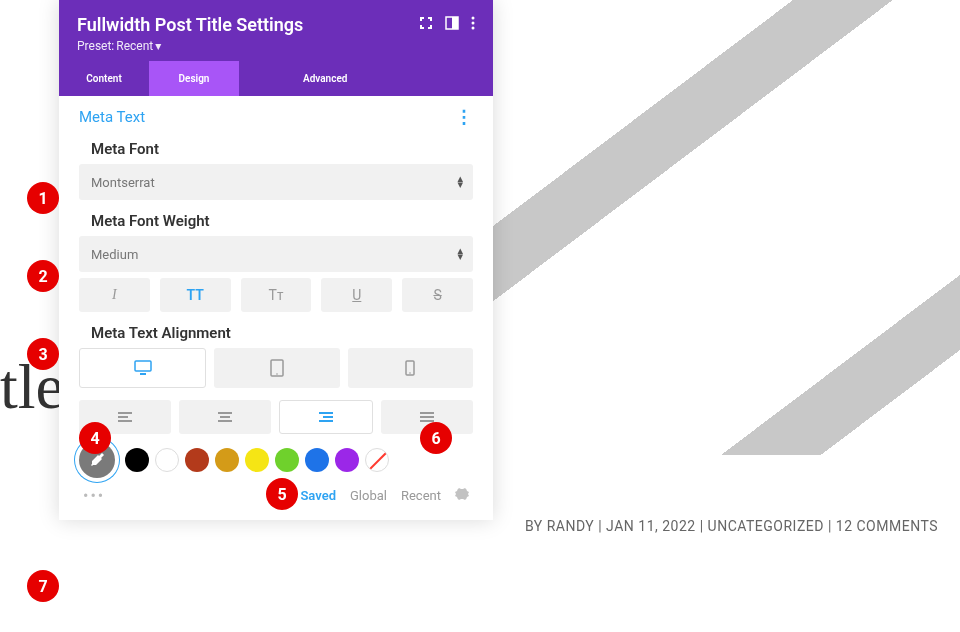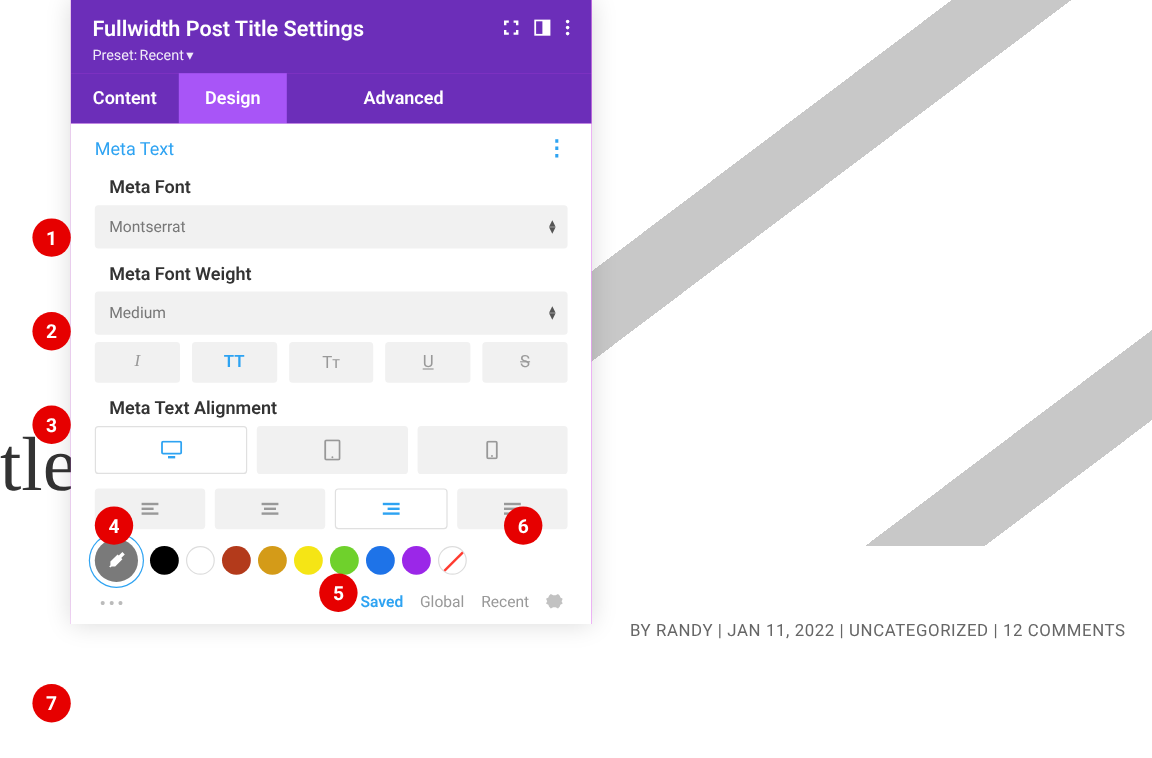--- a/index.html
+++ b/index.html
@@ -109,21 +109,21 @@
       display: flex;
       align-items: center;
       gap: 2px;
     }
     .tabs {
       display: flex;
       background: #6c2eb9;
     }
     .tab {
       padding: 12px 0;
-      font-size: 15px;
+      font-size: 10px;
       font-weight: 600;
       color: #fff;
       text-align: center;
       cursor: pointer;
     }
     .tab:nth-child(1){ width: 90px; }
     .tab:nth-child(2){ width: 90px; }
     .tab:nth-child(3){ flex: 1; text-align: left; padding-left: 38px; margin-left: 26px;}
     .tab.active {
       background: #a855f7;

